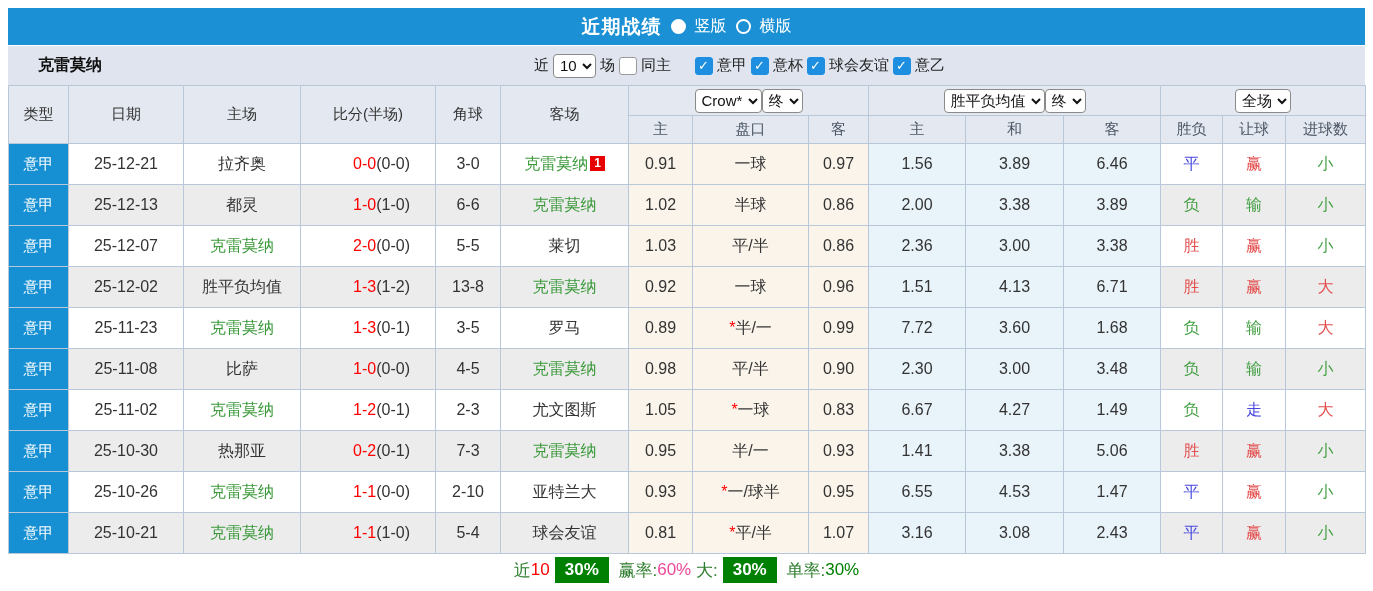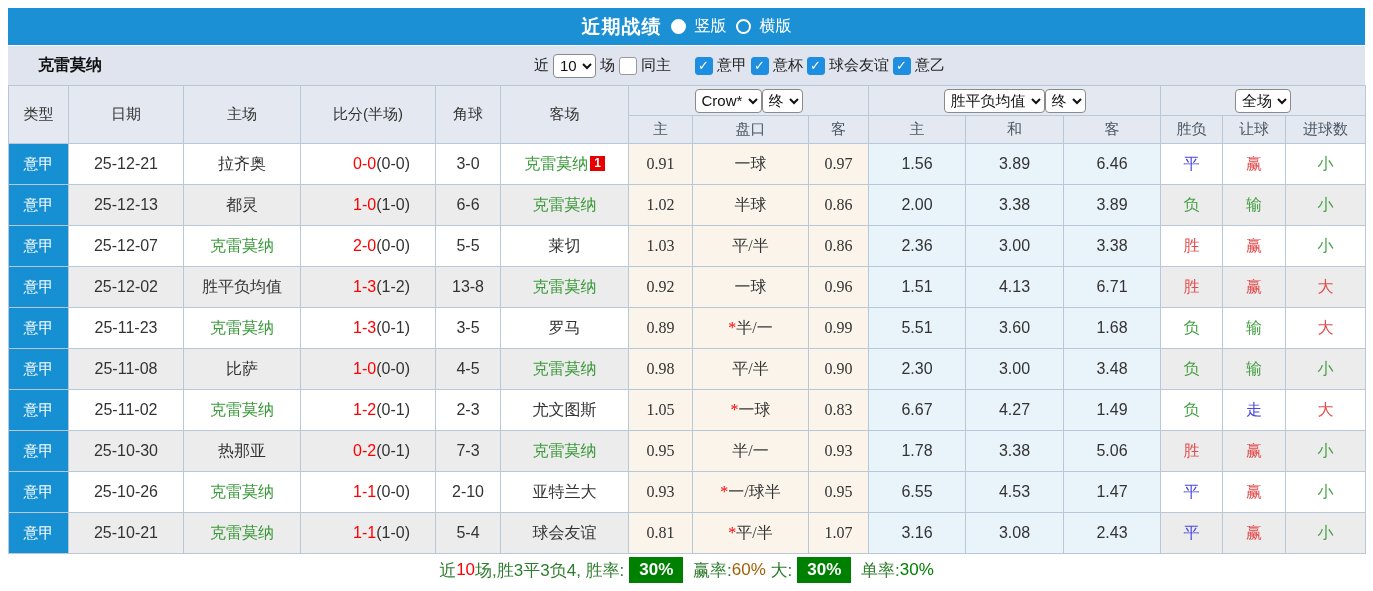--- a/index.html
+++ b/index.html
@@ -25,36 +25,36 @@
   
   table{border-collapse:collapse;width:1357px;table-layout:fixed;}
   th,td{border:1px solid #b9c8d8;text-align:center;vertical-align:middle;padding:0;overflow:hidden;}
   thead th{background:#e4e9f1;font-weight:normal;color:#333;font-size:15px;}
   tr.h1 th{height:29px;}
   tr.h2 th{height:27px;color:#4a5564;}
   .grp-inner{display:flex;justify-content:center;align-items:center;}
   td{height:40px;font-size:16px;color:#333;background:#fff;}
   tr.alt td{background:#ececec;}
   td.league{background:#1690d2 !important;color:#fff;font-size:15px;}
-  td.cream{background:#faf4eb !important;font-family:Liberation Serif, serif;}
+  td.cream{background:#faf4eb !important;}
   td.lblue{background:#e9f3fa !important;}
   .score-red{color:#ff0000;padding-left:27px;}
   .team-green{color:#3c9a3c;}
   .c-red{color:#e34d4d;}
   .c-green{color:#44a044;}
   .c-blue{color:#4747e0;}
   .star{color:#ff0000;}
   .num-badge{display:inline-block;background:#e80000;color:#fff;font-size:12px;font-weight:bold;padding:1px 4px;margin-left:2px;line-height:13px;vertical-align:2px;}
 
   
   .footer{height:32px;display:flex;align-items:center;justify-content:center;font-size:17px;}
   .footer span{white-space:pre;}
   .f-label{color:#2e7d2e;}
   .f-red{color:#ff0000;}
-  .f-blue{color:#a16207;}
+  .f-blue{color:#ec4899;}
   .f-green{color:#008000;}
   .badge{background:#008000;color:#fff;padding:3px 10px;font-weight:bold;margin:0 5px;}
 </style>
 </head>
 <body>
 
 <div class="page">
 
   <div class="topbar">
     <span class="title">近期战绩</span>
@@ -211,21 +211,21 @@
         <tr>
           <td class="league"><span>意甲</span></td>
           <td><span>25-11-23</span></td>
           <td><span class="team-green">克雷莫纳</span></td>
           <td><span class="score-red">1-3</span><span>(0-1)</span></td>
           <td><span>3-5</span></td>
           <td><span>罗马</span></td>
           <td class="cream"><span>0.89</span></td>
           <td class="cream"><span class="star">*</span><span>半/一</span></td>
           <td class="cream"><span>0.99</span></td>
-          <td class="lblue"><span>5.51</span></td>
+          <td class="lblue"><span>7.72</span></td>
           <td class="lblue"><span>3.60</span></td>
           <td class="lblue"><span>1.68</span></td>
           <td><span class="c-green">负</span></td>
           <td><span class="c-green">输</span></td>
           <td><span class="c-red">大</span></td>
         </tr>
         <tr class="alt">
           <td class="league"><span>意甲</span></td>
           <td><span>25-11-08</span></td>
           <td><span>比萨</span></td>
@@ -262,21 +262,21 @@
         <tr class="alt">
           <td class="league"><span>意甲</span></td>
           <td><span>25-10-30</span></td>
           <td><span>热那亚</span></td>
           <td><span class="score-red">0-2</span><span>(0-1)</span></td>
           <td><span>7-3</span></td>
           <td><span class="team-green">克雷莫纳</span></td>
           <td class="cream"><span>0.95</span></td>
           <td class="cream"><span>半/一</span></td>
           <td class="cream"><span>0.93</span></td>
-          <td class="lblue"><span>1.78</span></td>
+          <td class="lblue"><span>1.41</span></td>
           <td class="lblue"><span>3.38</span></td>
           <td class="lblue"><span>5.06</span></td>
           <td><span class="c-red">胜</span></td>
           <td><span class="c-red">赢</span></td>
           <td><span class="c-green">小</span></td>
         </tr>
         <tr>
           <td class="league"><span>意甲</span></td>
           <td><span>25-10-26</span></td>
           <td><span class="team-green">克雷莫纳</span></td>
@@ -309,21 +309,20 @@
           <td><span class="c-blue">平</span></td>
           <td><span class="c-red">赢</span></td>
           <td><span class="c-green">小</span></td>
         </tr>
       </tbody>
   </table>
 
   <div class="footer">
       <span class="f-label">近</span>
       <span class="f-red">10</span>
-      <span class="f-label">场,胜3平3负4, 胜率:</span>
       <span class="badge">30%</span>
       <span class="f-label"> 赢率:</span>
       <span class="f-blue">60%</span>
       <span class="f-label"> 大:</span>
       <span class="badge">30%</span>
       <span class="f-label"> 单率:</span>
       <span class="f-green">30%</span>
     </div>
 
 </div>

